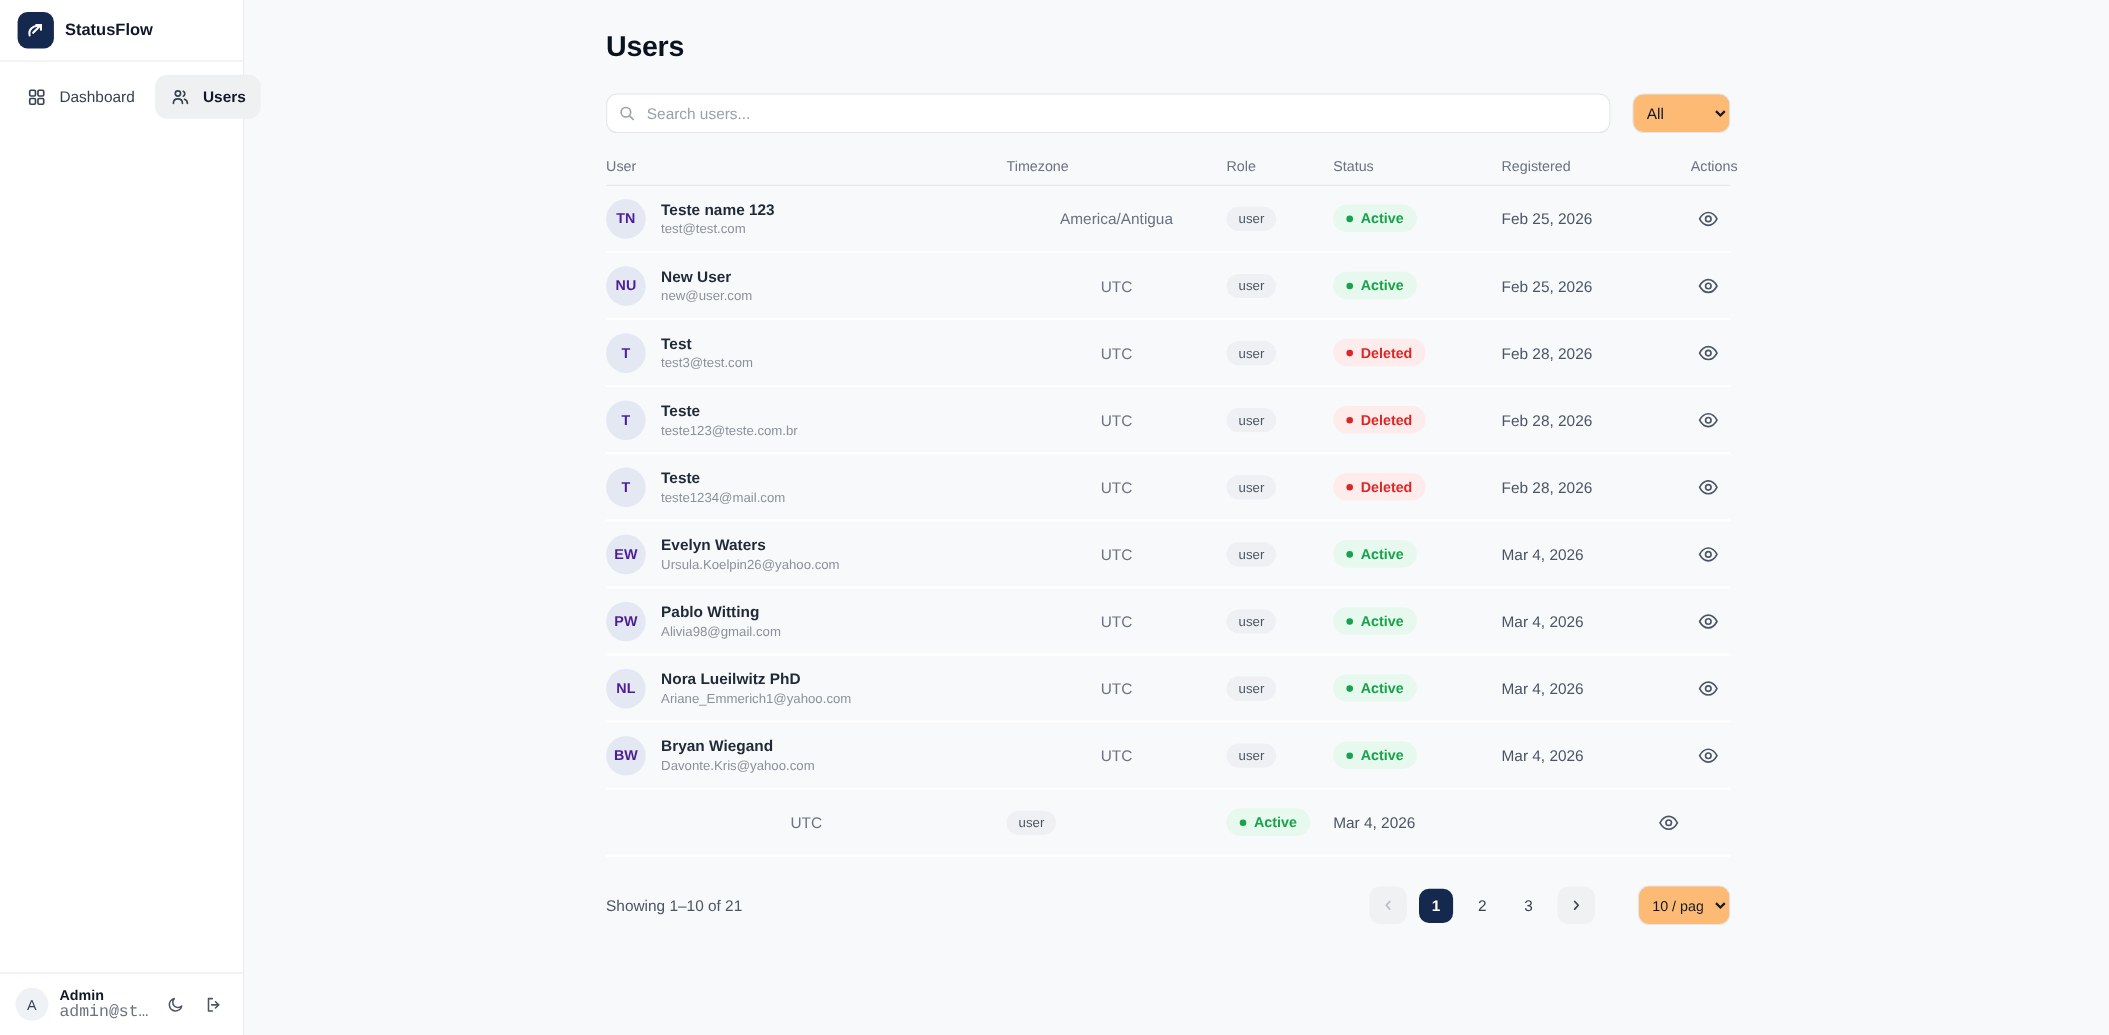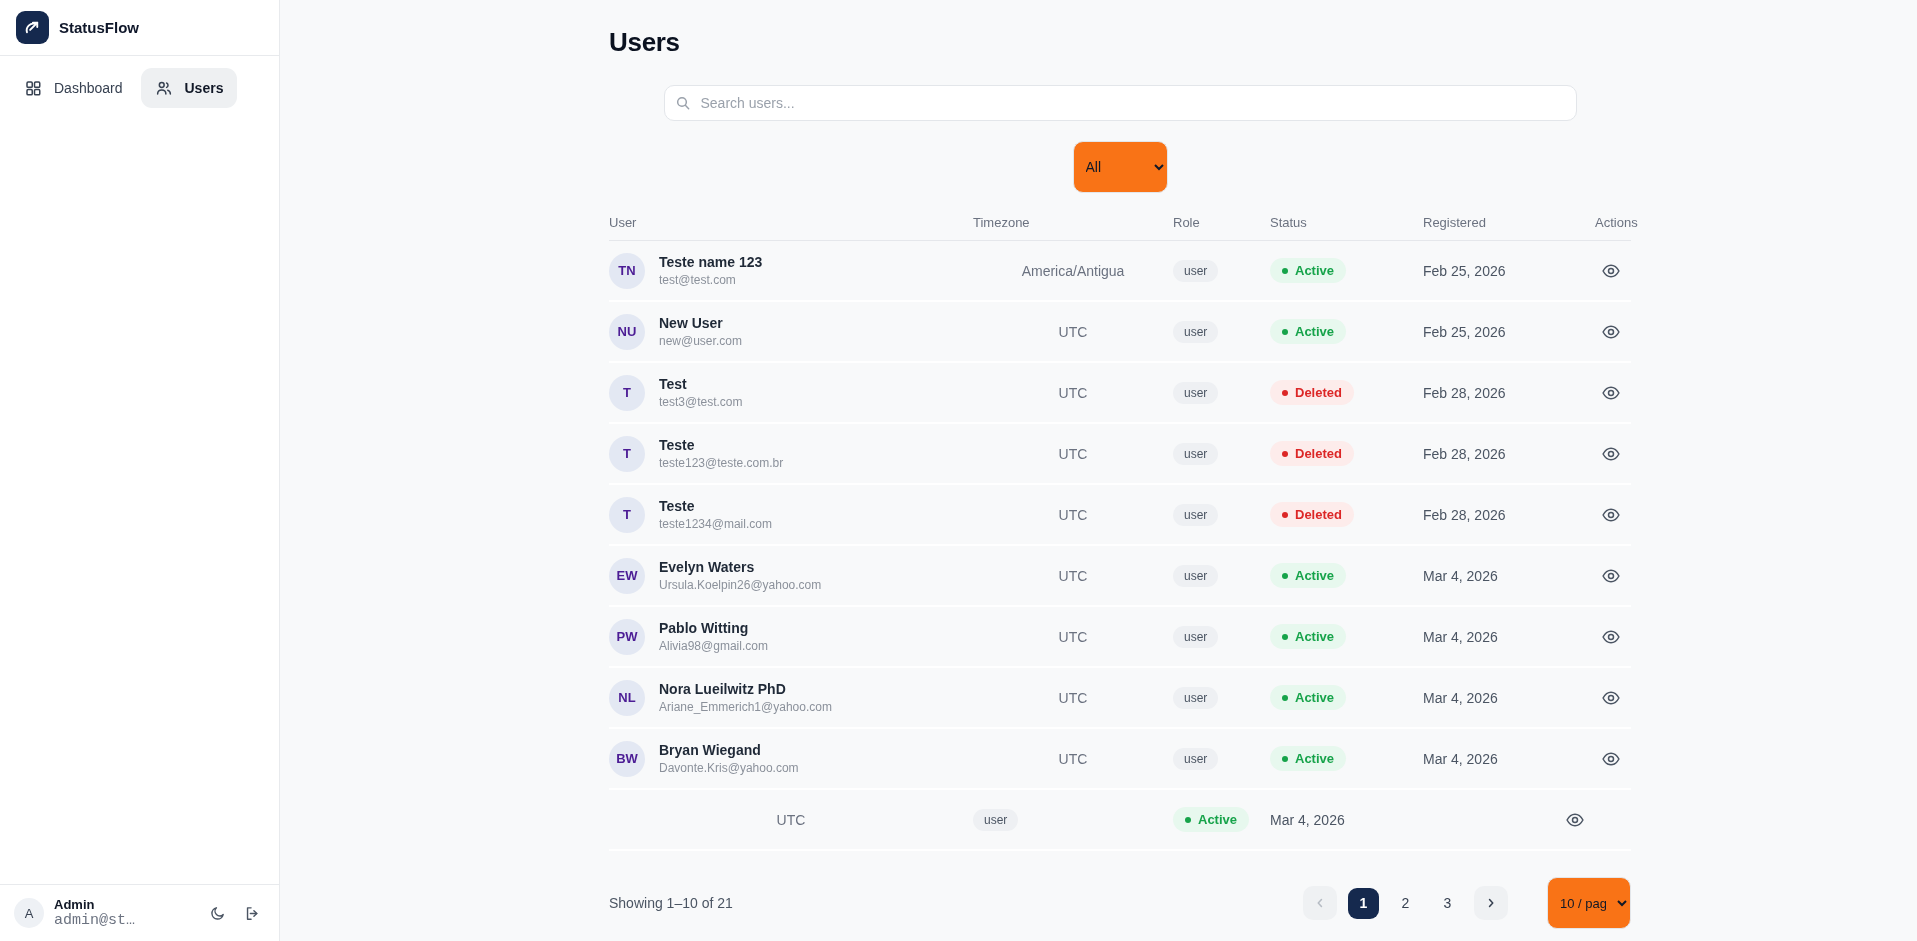--- a/index.html
+++ b/index.html
@@ -3,21 +3,21 @@
 <meta charset="utf-8">
 <style>
   * { margin:0; padding:0; box-sizing:border-box; }
   html,body { width:1917px; height:941px; overflow:hidden; }
   body {
     font-family:"Liberation Sans","DejaVu Sans",sans-serif;
     background:#f8f9fa; color:#111827; display:flex;
   }
   
   .sidebar {
-    width:280px; height:100%; background:#ffffff;
+    width:222px; height:100%; background:#ffffff;
     border-right:1px solid #e8eaed; display:flex; flex-direction:column;
   }
   .brand {
     display:flex; align-items:center; gap:10px;
     padding:11px 16px; border-bottom:1px solid #e8eaed;
   }
   .logo {
     width:33px; height:33px; border-radius:9px; background:#15294e;
     display:flex; align-items:center; justify-content:center; flex:0 0 auto;
   }
@@ -47,34 +47,34 @@
     overflow:hidden; text-overflow:ellipsis; max-width:84px;font-family:Liberation Mono, monospace;
   }
   .icon-btn {
     background:none; border:none; cursor:pointer; color:#4b5563;
     display:flex; align-items:center; padding:4px;
   }
   
   .main { flex:1; height:100%; overflow:hidden; }
   .container { width:1022px; margin-left:329px; padding-top:27px; }
   .page-title { font-size:26px; font-weight:800; color:#0b1220; letter-spacing:-0.3px; }
-  .toolbar { display:flex; align-items:center; margin-top:27px; gap:20px;flex-direction:column; }
+  .toolbar { display:flex; align-items:flex-start; margin-top:27px; gap:20px; }
   .search-wrap { position:relative; flex:1; }
   .search-wrap .sicon {
     position:absolute; left:11px; top:50%; transform:translateY(-50%);
     color:#9aa1ab; display:flex;
   }
   .search-input {
     width:913px; height:36px; border:1px solid #e3e6ea; border-radius:10px;
     background:#ffffff; padding:0 12px 0 36px; font-size:14px; color:#111827;
     font-family:inherit; outline:none;
   }
   .search-input::placeholder { color:#9aa1ab; }
   select {
-    height:52px; background:#f97316; border:1px solid #e3e6ea; border-radius:10px;
+    height:36px; background:#fdba74; border:1px solid #e3e6ea; border-radius:10px;
     font-size:14px; color:#111827; font-family:inherit; padding:0 8px; outline:none;
   }
   .filter-select { width:95px; }
   
   .thead {
     display:grid; grid-template-columns:364px 200px 97px 153px 172px 1fr;
     margin-top:22px; padding-bottom:10px; border-bottom:1px solid #e5e7eb;
     font-size:13px; color:#6b7280;
   }
   .thead .th-actions { text-align:right; }

